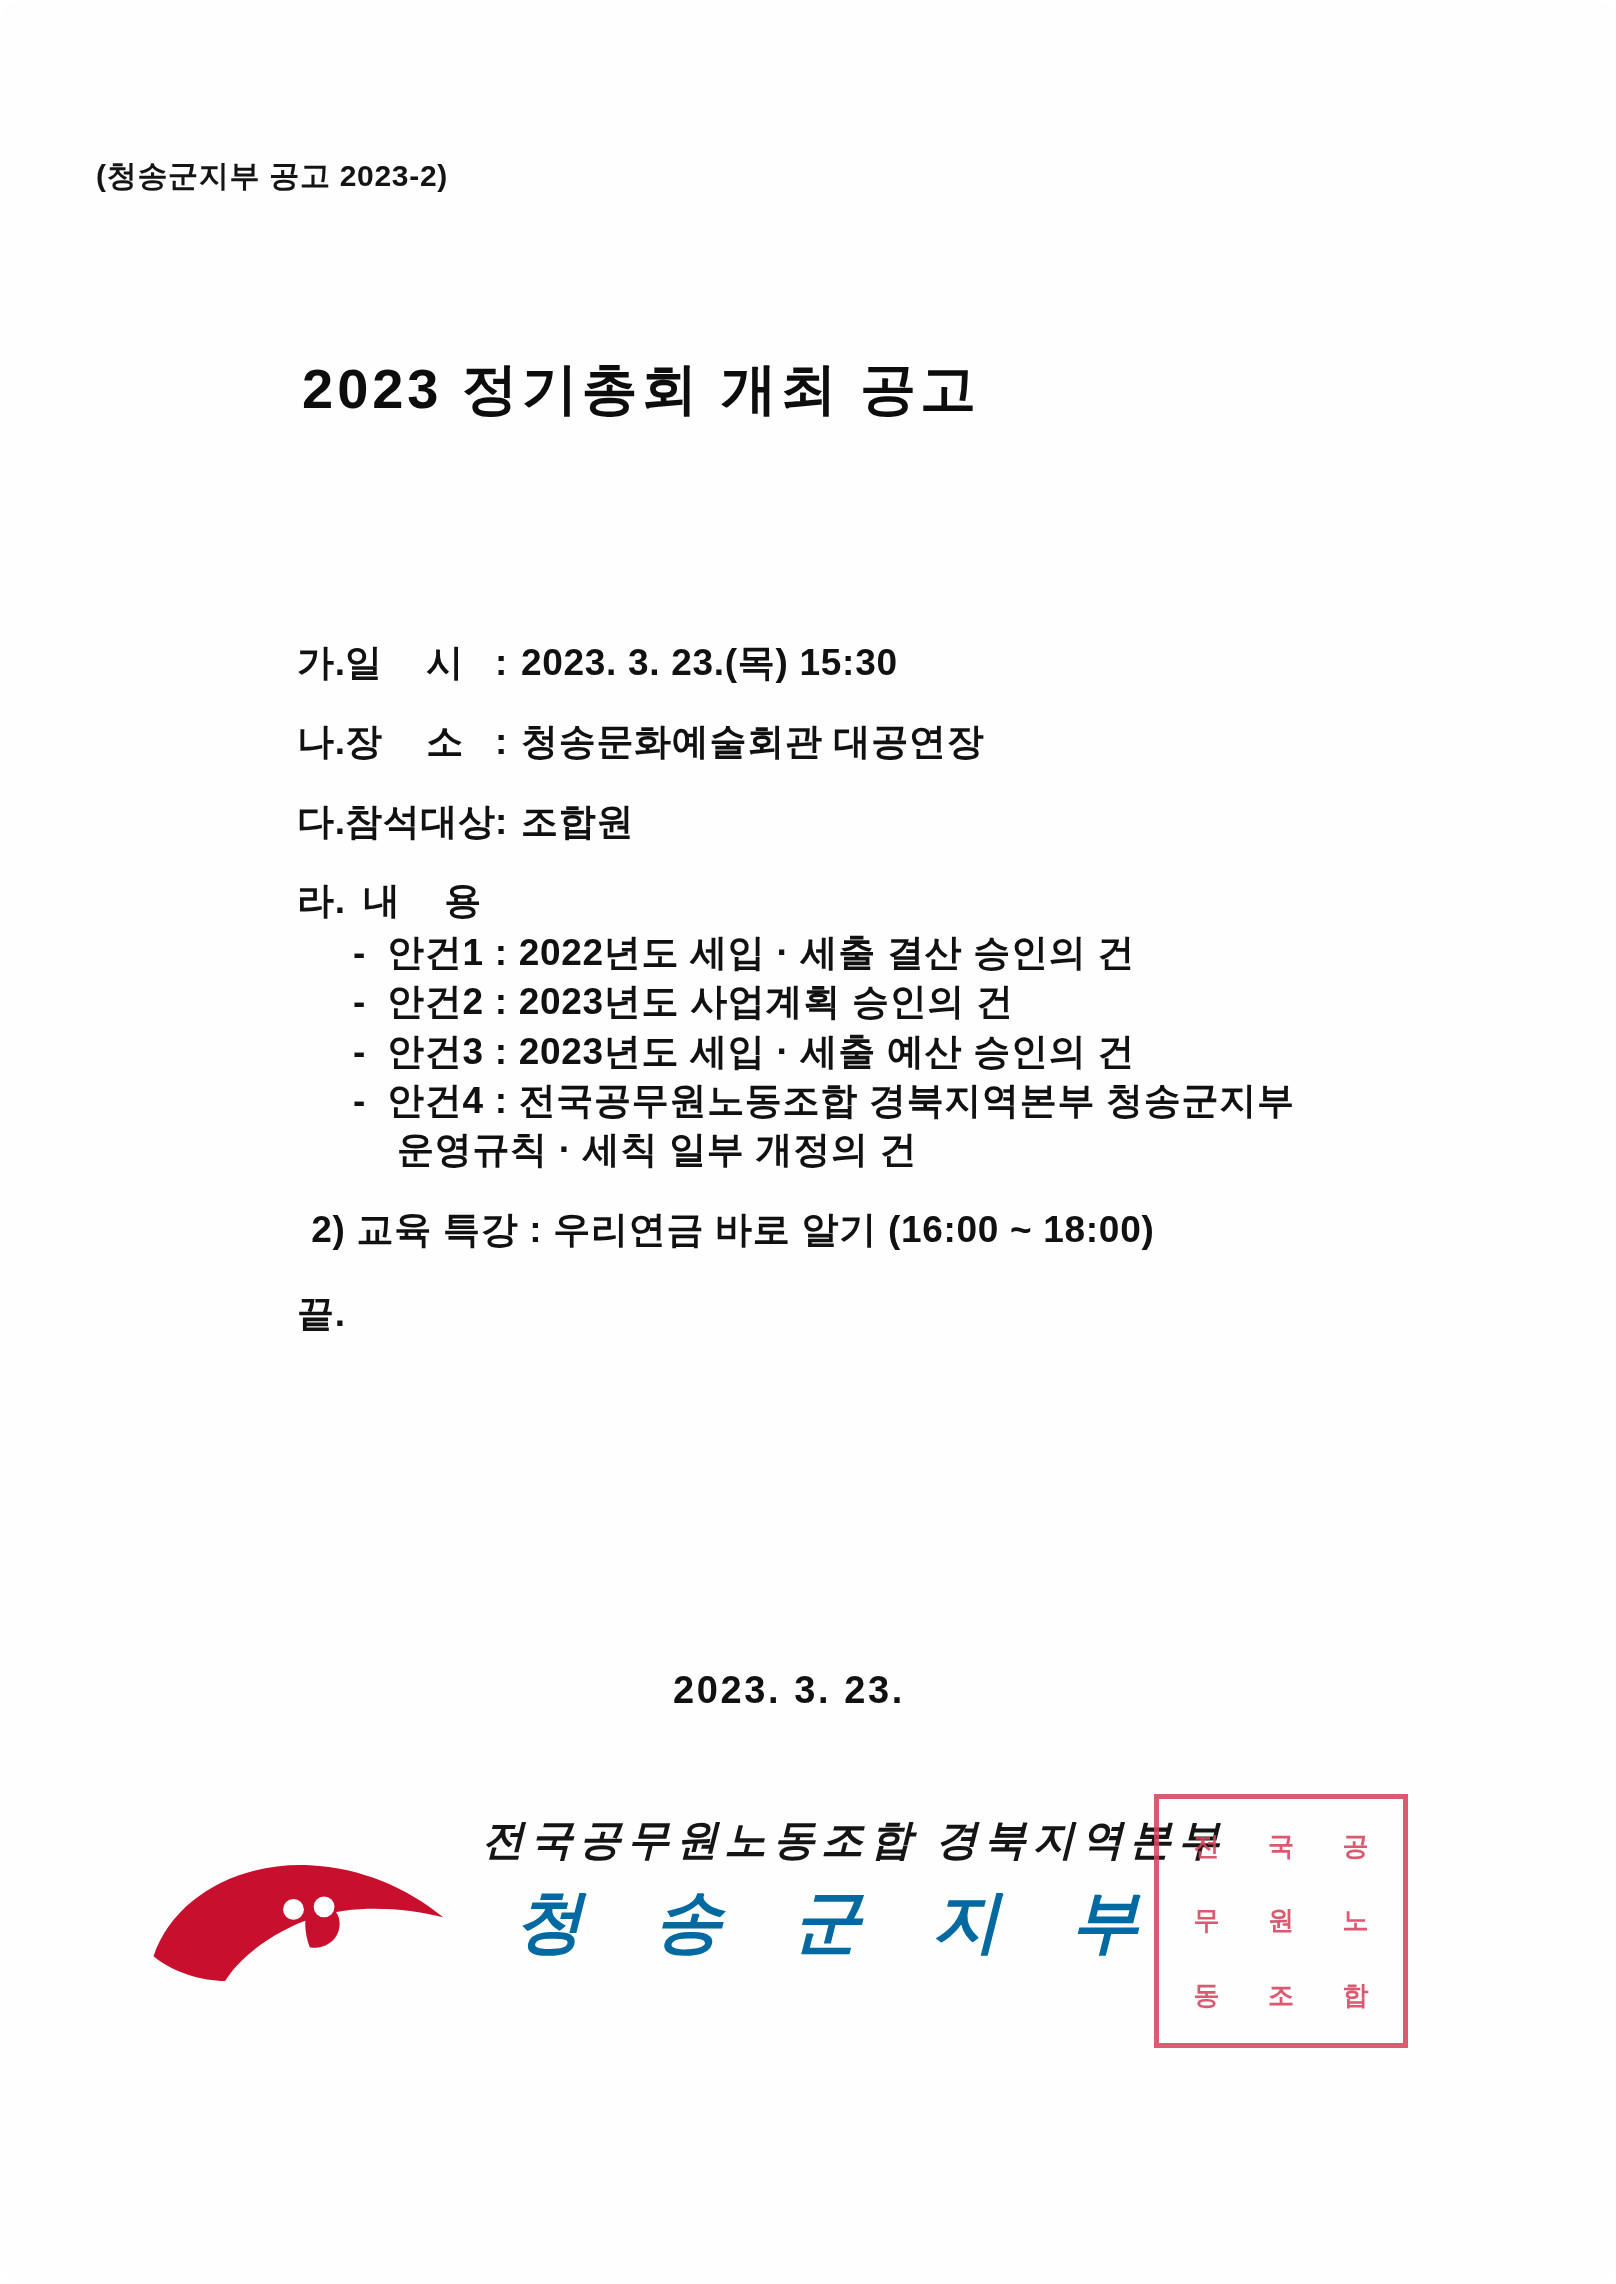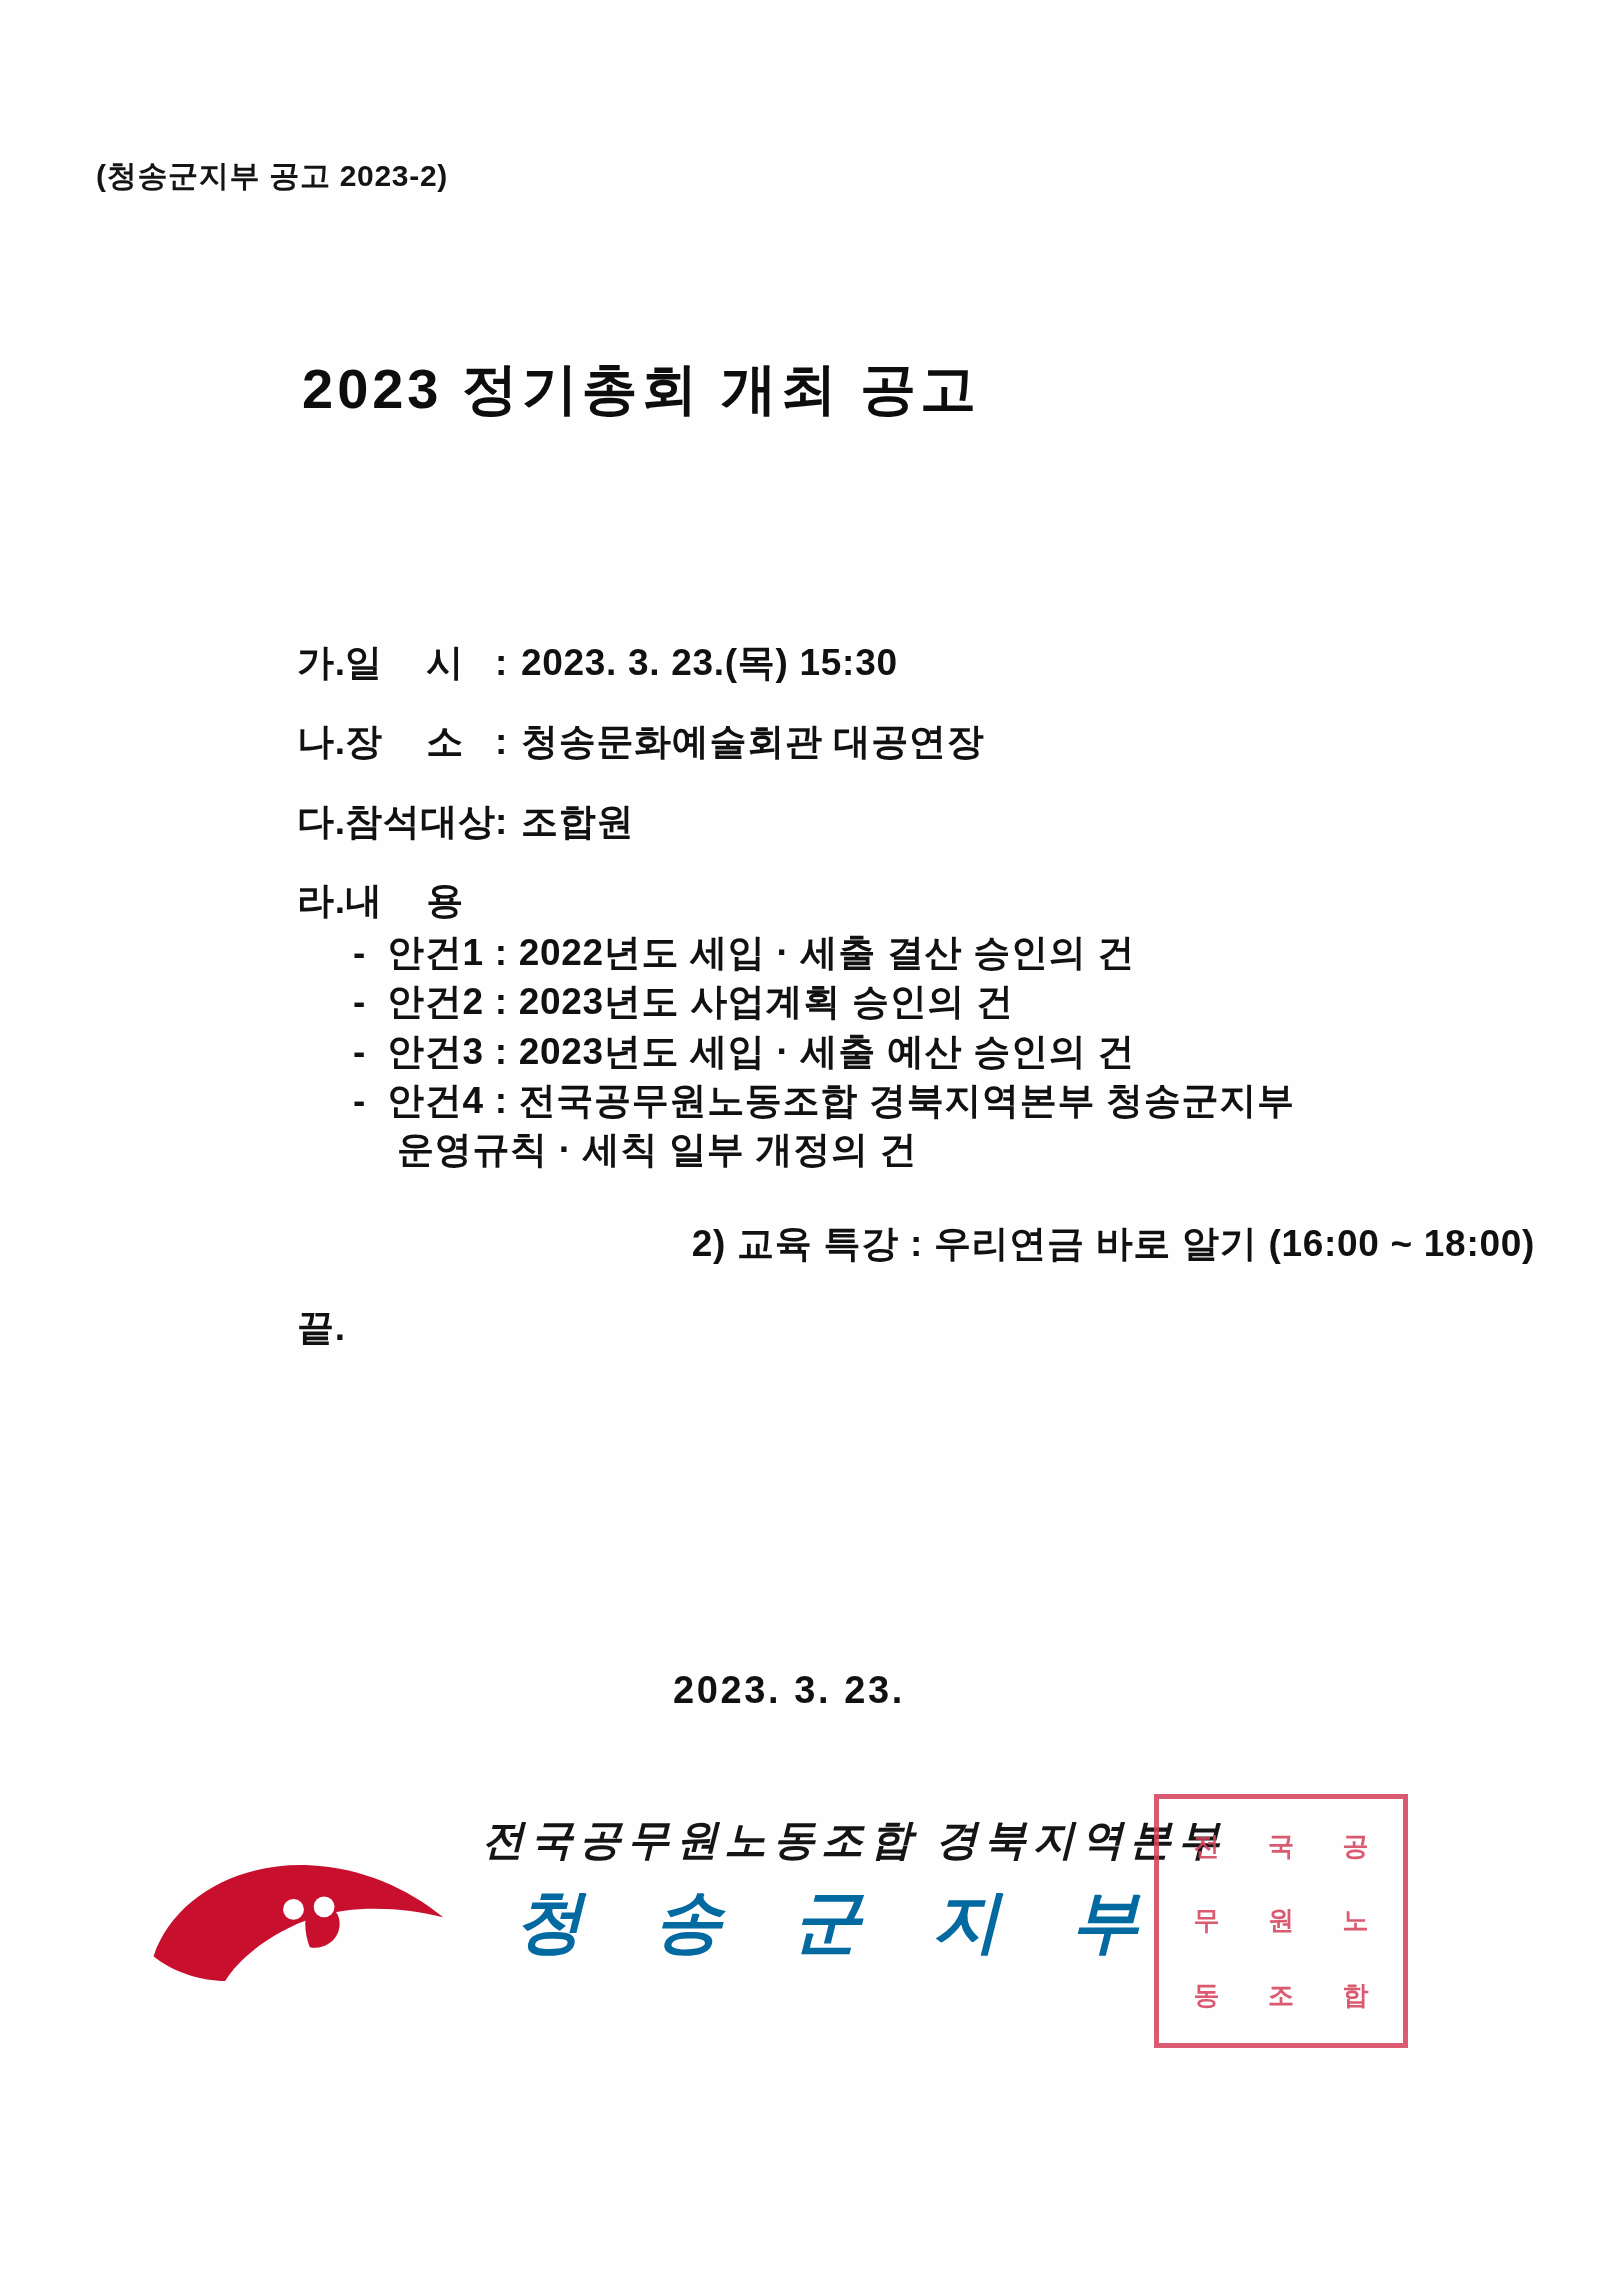--- a/index.html
+++ b/index.html
@@ -99,20 +99,21 @@
     display: flex;
     align-items: baseline;
   }
   .section-heading .marker {
     display: inline-block;
     width: 48px;
     flex: 0 0 48px;
   }
   .section-heading .label {
     letter-spacing: 17px;
+    margin-left: 18px;
   }
 
   .sub-item {
     margin-left: 17px;
     margin-bottom: 9px;
   }
 
   .agenda {
     margin-left: 56px;
     margin-bottom: 7.8px;
@@ -124,23 +125,22 @@
   }
   .agenda .atext {
     flex: 1 1 auto;
   }
   .agenda-cont {
     margin-left: 100px;
     margin-bottom: 7.8px;
   }
 
   .special-lecture {
-    margin-top: 52px;
+    margin-top: 38px;
     margin-left: 14.3px;
-    text-align: right;
   }
 
   .end-mark {
     margin-top: 43px;
     margin-left: 0px;
   }
 
   
   .sign-date {
     position: absolute;

